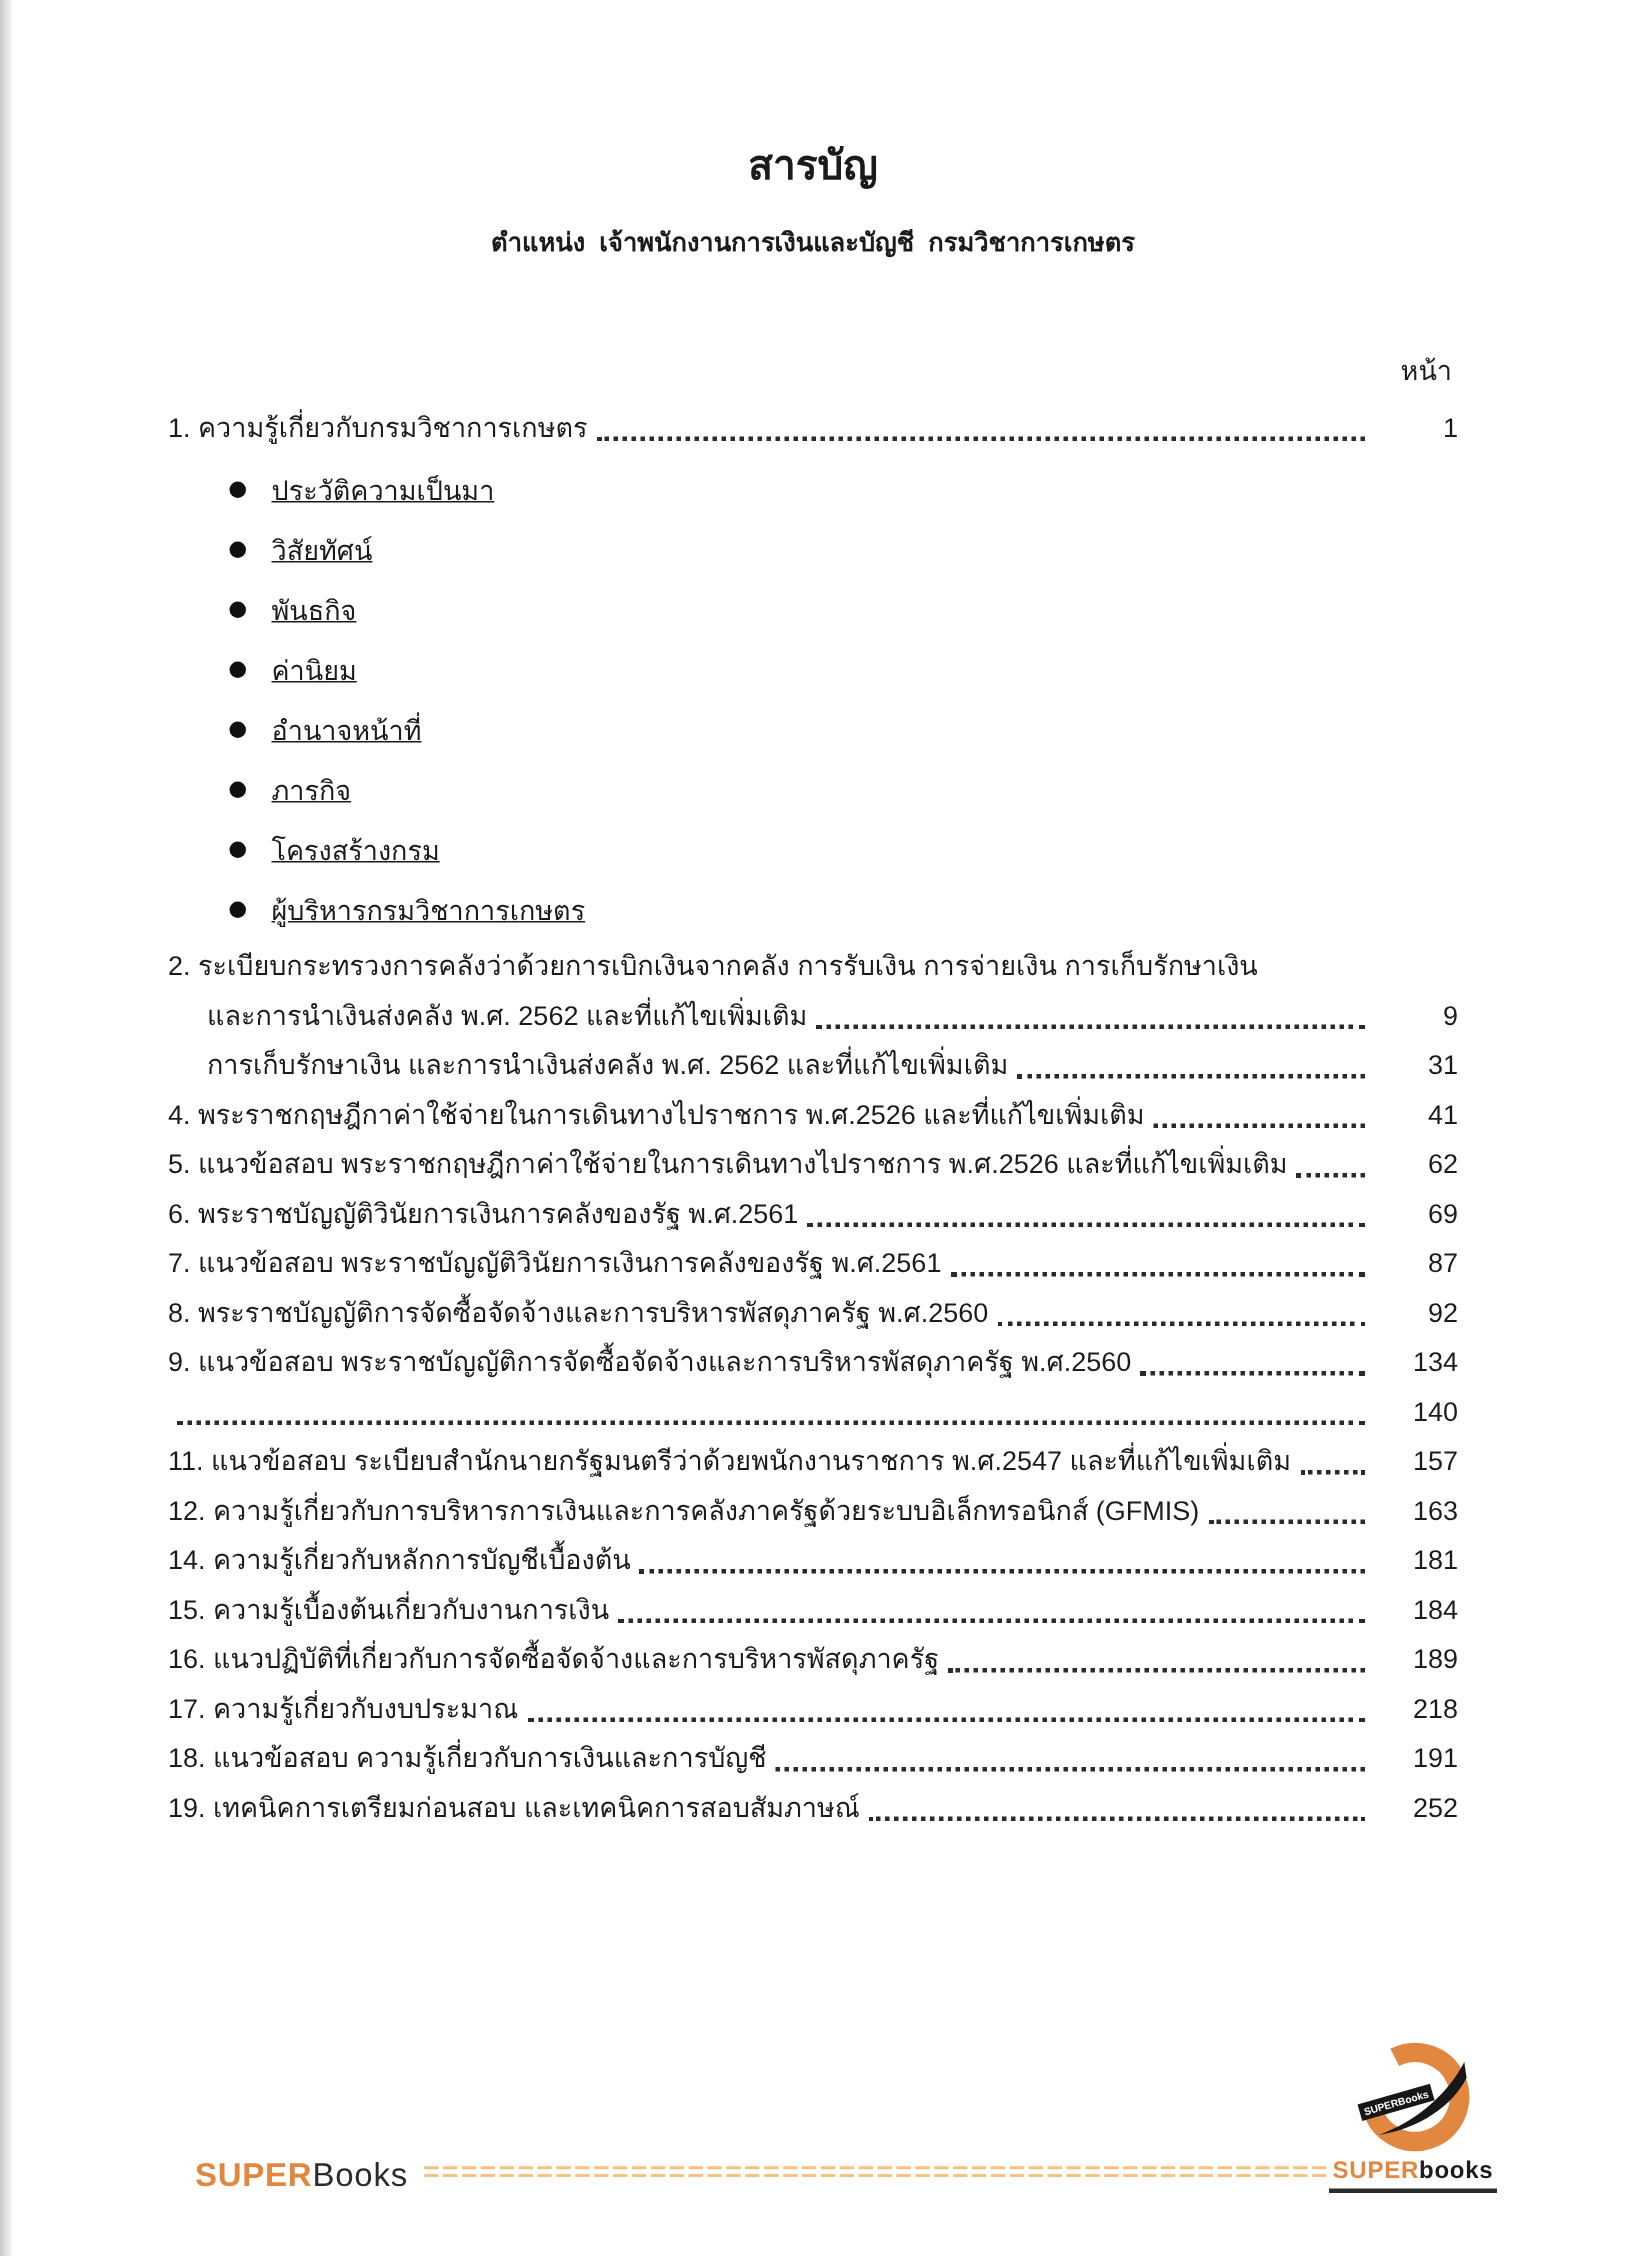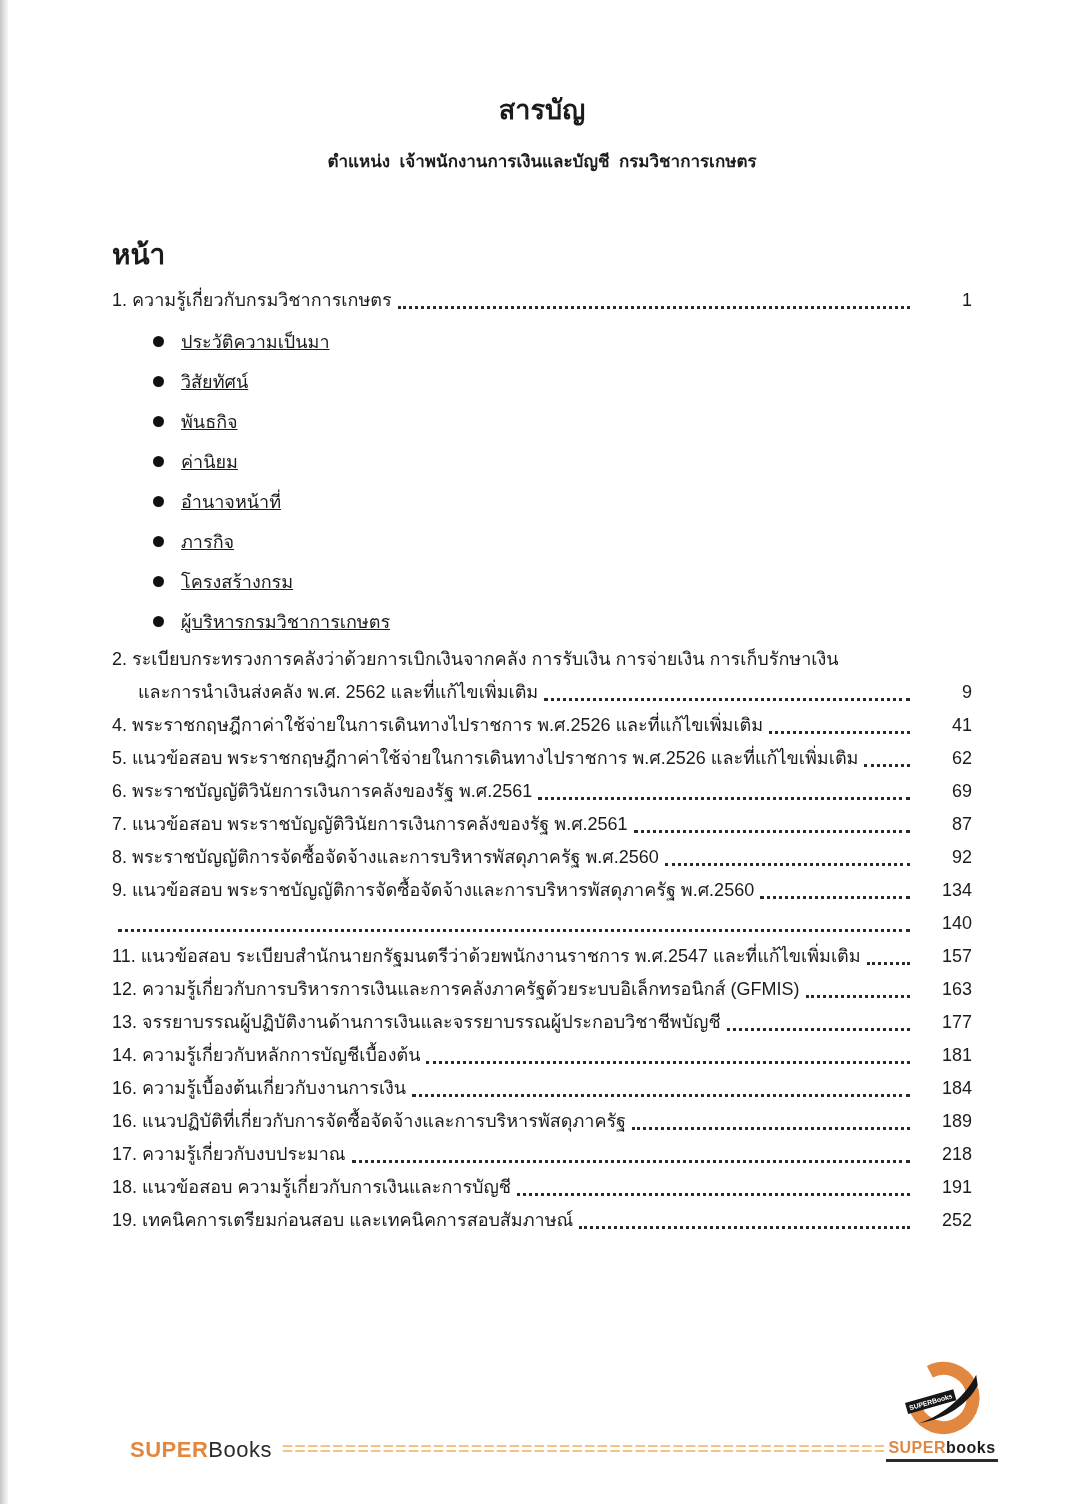--- a/index.html
+++ b/index.html
@@ -20,21 +20,21 @@
   }
   .title{
     text-align:center;font-weight:bold;font-size:27px;line-height:32px;
     margin:0 0 22px 0;
   }
   .subtitle{
     text-align:center;font-weight:bold;font-size:17px;line-height:28px;
     margin:0;white-space:pre;
   }
   .col-header{
-    font-weight:bold;font-size:28px;
+    text-align:right;font-weight:normal;font-size:18px;
     margin-top:56px;margin-bottom:8px;padding-right:4px;
   }
   .toc{font-size:18px;}
   .row{
     display:flex;align-items:flex-end;
     min-height:33px;line-height:33px;
   }
   .row .text{white-space:nowrap;overflow:hidden;}
   .row.cont .text{padding-left:26px;}
   .leader{
@@ -121,20 +121,25 @@
           </div>
         </div>
         <div class="row">
           <span class="text">2. ระเบียบกระทรวงการคลังว่าด้วยการเบิกเงินจากคลัง การรับเงิน การจ่ายเงิน การเก็บรักษาเงิน</span>
         </div>
         <div class="row cont">
           <span class="text">และการนำเงินส่งคลัง พ.ศ. 2562 และที่แก้ไขเพิ่มเติม</span>
           <span class="leader"></span>
           <span class="pagenum">9</span>
         </div>
+        <div class="row cont">
+          <span class="text">การเก็บรักษาเงิน และการนำเงินส่งคลัง พ.ศ. 2562 และที่แก้ไขเพิ่มเติม</span>
+          <span class="leader"></span>
+          <span class="pagenum">31</span>
+        </div>
         <div class="row">
           <span class="text">4. พระราชกฤษฎีกาค่าใช้จ่ายในการเดินทางไปราชการ พ.ศ.2526 และที่แก้ไขเพิ่มเติม</span>
           <span class="leader"></span>
           <span class="pagenum">41</span>
         </div>
         <div class="row">
           <span class="text">5. แนวข้อสอบ พระราชกฤษฎีกาค่าใช้จ่ายในการเดินทางไปราชการ พ.ศ.2526 และที่แก้ไขเพิ่มเติม</span>
           <span class="leader"></span>
           <span class="pagenum">62</span>
         </div>
@@ -166,31 +171,26 @@
           <span class="text">11. แนวข้อสอบ ระเบียบสำนักนายกรัฐมนตรีว่าด้วยพนักงานราชการ พ.ศ.2547 และที่แก้ไขเพิ่มเติม</span>
           <span class="leader"></span>
           <span class="pagenum">157</span>
         </div>
         <div class="row">
           <span class="text">12. ความรู้เกี่ยวกับการบริหารการเงินและการคลังภาครัฐด้วยระบบอิเล็กทรอนิกส์ (GFMIS)</span>
           <span class="leader"></span>
           <span class="pagenum">163</span>
         </div>
         <div class="row">
-          <span class="text">13. จรรยาบรรณผู้ปฏิบัติงานด้านการเงินและจรรยาบรรณผู้ประกอบวิชาชีพบัญชี</span>
-          <span class="leader"></span>
-          <span class="pagenum">177</span>
-        </div>
-        <div class="row">
           <span class="text">14. ความรู้เกี่ยวกับหลักการบัญชีเบื้องต้น</span>
           <span class="leader"></span>
           <span class="pagenum">181</span>
         </div>
         <div class="row">
-          <span class="text">16. ความรู้เบื้องต้นเกี่ยวกับงานการเงิน</span>
+          <span class="text">15. ความรู้เบื้องต้นเกี่ยวกับงานการเงิน</span>
           <span class="leader"></span>
           <span class="pagenum">184</span>
         </div>
         <div class="row">
           <span class="text">16. แนวปฏิบัติที่เกี่ยวกับการจัดซื้อจัดจ้างและการบริหารพัสดุภาครัฐ</span>
           <span class="leader"></span>
           <span class="pagenum">189</span>
         </div>
         <div class="row">
           <span class="text">17. ความรู้เกี่ยวกับงบประมาณ</span>

